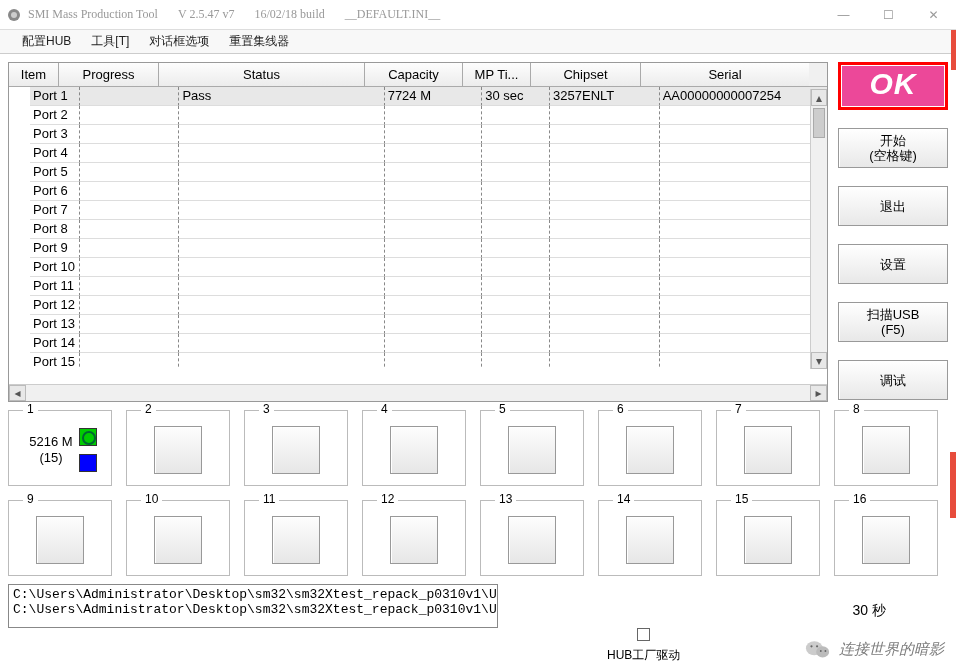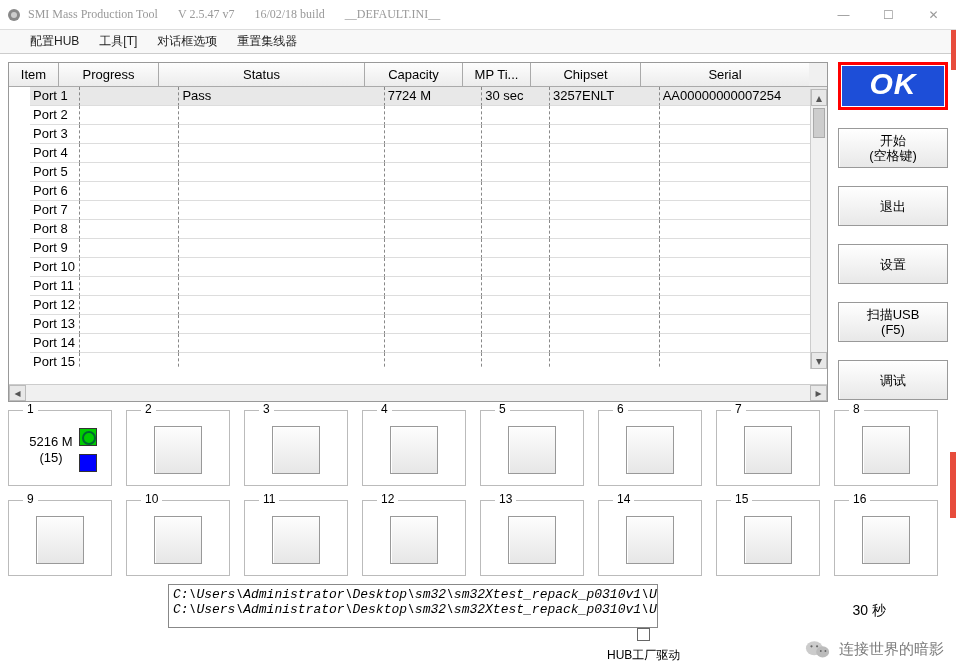--- a/index.html
+++ b/index.html
@@ -24,21 +24,21 @@
 .titlebar .icon { width: 16px; height: 16px; margin-right: 6px; display:inline-block; }
 .titlebar .icon svg { width:16px; height:16px; }
 .titlebar .title-text { flex: 0 0 auto; margin-right: 20px; font-family: Liberation Serif, serif; }
 .titlebar .spacer { flex: 1; }
 .wincontrols { display: flex; }
 .wincontrols .wc { width: 45px; height: 30px; display: flex; align-items: center; justify-content: center; color:#999; }
 .menubar {
   height: 24px;
   display: flex;
   align-items: center;
-  padding-left: 20px;
+  padding-left: 12px;
   background: #f8f8f8;
   border-bottom: 1px solid #ccc;
 }
 .menubar .mitem { padding: 2px 10px; color:#222; }
 .main {
   display: flex;
   padding: 8px;
 }
 .tablewrap {
   flex: 1;
@@ -163,36 +163,34 @@
 .led { width:18px; height:18px; border:1px solid #333;}
 .led-green{ background:#0c0; position:relative;}
 .led-green::after{content:"";position:absolute;width:10px;height:10px;border:2px solid #063;border-radius:50%;left:2px;top:2px;}
 .led-blue{ background:#00f;}
 .bottom {
   display:flex;
   padding: 8px;
   align-items:flex-start;
 }
 .logbox {
-  margin-left: 160px;
   width: 490px;
   height: 44px;
   border:1px solid #888;
   background:#fff;
   font-family: "Courier New", monospace;
   font-size: 13px;
   padding: 2px 4px;
   overflow:hidden;
   white-space:pre;
-  font-style:italic;
 }
 .hubrow { position:absolute; left: 607px; bottom: 6px; display:flex; align-items:center; gap:6px;flex-direction:column;}
 .hubrow .cb { width:13px; height:13px; border:1px solid #666; background:#fff;}
 .timer { position:absolute; right:70px; bottom: 50px; font-size:14px;}
-.watermark { position:absolute; right:12px; bottom:10px; display:flex; align-items:center; font-size:15px; color:#7c7c7c;}
+.watermark { position:absolute; right:12px; bottom:10px; display:flex; align-items:center; font-size:15px; color:#7c7c7c;font-style:italic;}
 .watermark .wm-icon{ width:26px;height:22px;margin-right:8px;display:inline-flex;align-items:center;justify-content:center;}
 .redbar { position:absolute; right:0; top:30px; width:5px; height:40px; background:#e74c3c;}
 .redbar2 { position:absolute; right:0; top:452px; width:6px; height:66px; background:#e74c3c;}
 </style>
 </head>
 <body>
 
 <div class="titlebar">
   <span class="icon">
     <svg viewBox="0 0 16 16">
@@ -375,21 +373,21 @@
     </div>
     <div class="hscroll">
       <div class="arr">◂</div>
       <div class="track"></div>
       <div class="arr">▸</div>
     </div>
   </div>
 
   <div class="rightpanel">
     <div class="okbox">
-      <div class="okinner" style="background:#1d4ed8">OK</div>
+      <div class="okinner" style="background:#ec4899">OK</div>
     </div>
     <div class="sidebtn">
       <div>
         <div>开始</div>
         <div>(空格键)</div>
       </div>
     </div>
     <div class="sidebtn">
         <span>退出</span>
       </div>

